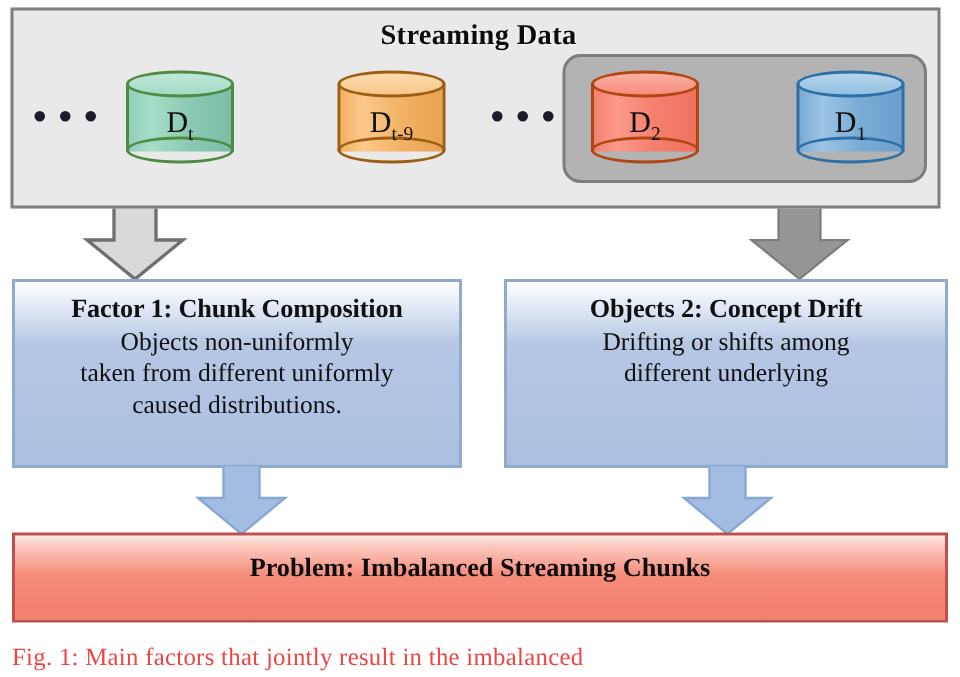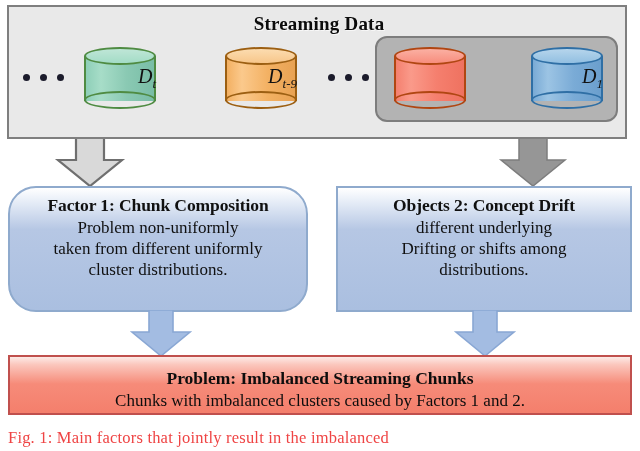--- a/index.html
+++ b/index.html
@@ -42,22 +42,22 @@
   .cyl .top{
     position:absolute;left:0;top:0;width:100%;height:18px;box-sizing:border-box;
     border:2px solid;border-radius:50%/50%;
   }
   .cyl .bot{
     position:absolute;left:0;top:44px;width:100%;height:18px;box-sizing:border-box;
     border:2px solid;border-radius:50%/50%;
     border-top-color:transparent;
   }
   .cyl .lab{
-    position:absolute;left:0;top:18px;width:100%;text-align:right;
-    font-size:20px;color:#111;z-index:4;font-style:italic;
+    position:absolute;left:0;top:24px;width:100%;text-align:center;
+    font-size:20px;color:#111;z-index:4;
   }
   .cyl .lab sub{font-size:13px;}
 
   .c-green .body{background:linear-gradient(to right,#8ecfb8 0%,#a7ddc8 22%,#8ac9b3 60%,#79bda6 100%);border-color:#4f8b42;}
   .c-green .top{background:linear-gradient(to bottom,#bfe6d7,#a3dcc6);border-color:#4f8b42;}
   .c-green .bot{border-color:#4f8b42;background:transparent;}
 
   .c-orange .body{background:linear-gradient(to right,#f3b062 0%,#fbc98c 22%,#f3b163 60%,#e8a253 100%);border-color:#9c5f12;}
   .c-orange .top{background:linear-gradient(to bottom,#fcdcb0,#f7c68a);border-color:#9c5f12;}
   .c-orange .bot{border-color:#9c5f12;background:transparent;}
@@ -143,51 +143,50 @@
     <div class="body"></div>
     <div class="bot"></div>
     <div class="top"></div>
     <div class="lab"><span>D</span><sub>t-9</sub></div>
   </div>
 
   <div class="cyl c-red" style="left:394px;top:47px;">
     <div class="body"></div>
     <div class="bot"></div>
     <div class="top"></div>
+    <div class="lab"><span>D</span><sub>2</sub></div>
   </div>
 
   <div class="cyl c-blue" style="left:531px;top:47px;border-radius:8px;">
     <div class="body"></div>
     <div class="bot"></div>
     <div class="top"></div>
     <div class="lab"><span>D</span><sub>1</sub></div>
   </div>
 
-  <div class="fbox" style="left:8px;top:186px;width:300px;height:126px;border-radius:28px;">
+  <div class="fbox" style="left:8px;top:186px;width:300px;height:126px;">
     <div class="hd">Factor 1: Chunk Composition</div>
-    <div class="bd">Problem non-uniformly</div>
+    <div class="bd">Objects non-uniformly</div>
     <div class="bd">taken from different uniformly</div>
-    <div class="bd">cluster distributions.</div>
+    <div class="bd">caused distributions.</div>
   </div>
 
   <div class="fbox" style="left:336px;top:186px;width:296px;height:126px;">
     <div class="hd">Objects 2: Concept Drift</div>
+    <div class="bd">Drifting or shifts among</div>
     <div class="bd">different underlying</div>
-    <div class="bd">Drifting or shifts among</div>
-    <div class="bd">distributions.</div>
   </div>
 
   <svg class="arrow" style="left:128px;top:310px;" width="66" height="48" viewBox="0 0 66 48">
     <polygon points="21,0 45,0 45,22 62,22 33,46 4,22 21,22" fill="#a3bce2" stroke="#89a7d4" stroke-width="1.6" stroke-linejoin="miter"></polygon>
   </svg>
 
   <svg class="arrow" style="left:452px;top:310px;" width="66" height="48" viewBox="0 0 66 48">
     <polygon points="21,0 45,0 45,22 62,22 33,46 4,22 21,22" fill="#a3bce2" stroke="#89a7d4" stroke-width="1.6" stroke-linejoin="miter"></polygon>
   </svg>
 
   <div class="pbox">
     <div class="hd">Problem: Imbalanced Streaming Chunks</div>
-    <div class="bd">Chunks with imbalanced clusters caused by Factors 1 and 2.</div>
   </div>
 
   <div class="caption">Fig.  1:  Main  factors  that  jointly  result  in  the  imbalanced</div>
 
 </div>
 
 </body></html>

